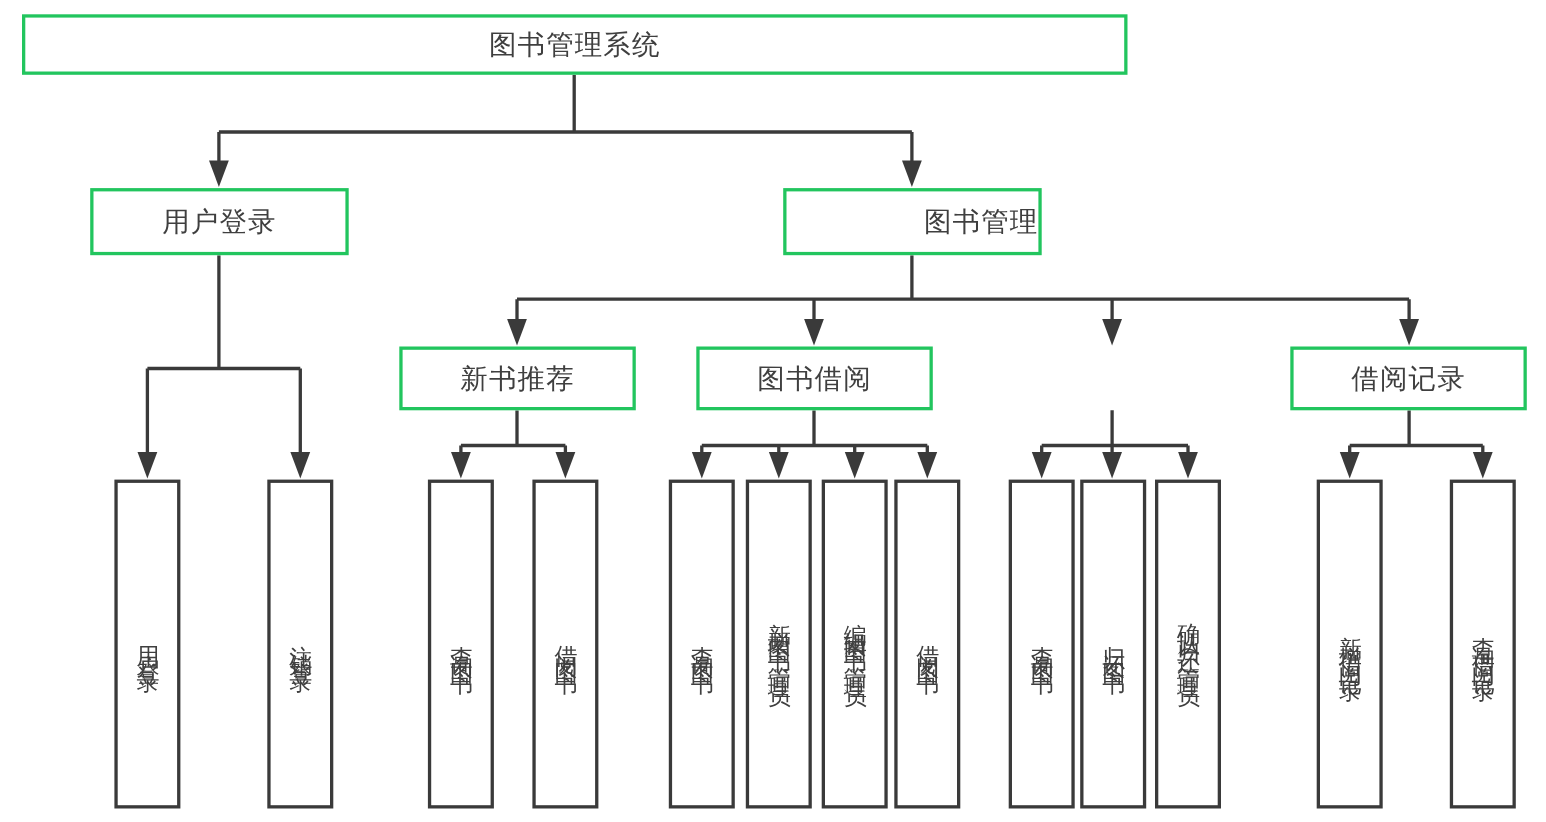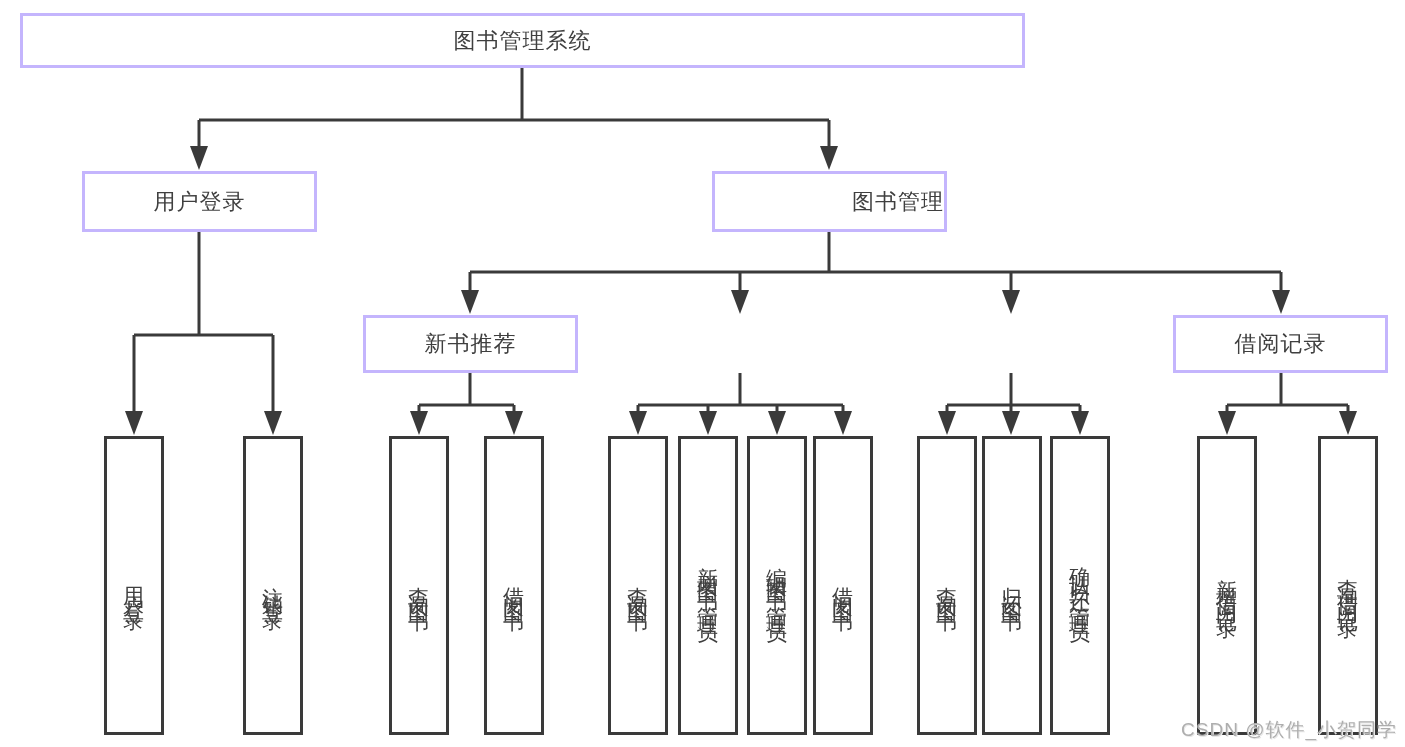--- a/index.html
+++ b/index.html
@@ -19,26 +19,26 @@
   .connectors {
     position: absolute;
     left: 0;
     top: 0;
     width: 1405px;
     height: 747px;
   }
   .node {
     position: absolute;
     box-sizing: border-box;
-    border: 3px solid #c4b5fd;
+    border: 3px solid #22c55e;
     background: #ffffff;
     display: flex;
     align-items: center;
     justify-content: center;
-    font-size: 22px;
+    font-size: 25px;
     letter-spacing: 1px;
     white-space: nowrap;
   }
   .leaf {
     position: absolute;
     box-sizing: border-box;
     border: 3px solid #3a3a3a;
     background: #ffffff;
     display: flex;
     align-items: center;
@@ -140,20 +140,23 @@
   <div class="node" style="left:82px; top:171px; width:235px; height:61px;">
     <span>用户登录</span>
   </div>
   <div class="node" style="left:712px; top:171px; width:235px; height:61px;justify-content:flex-end;">
     <span>图书管理</span>
   </div>
 
   <div class="node" style="left:363px; top:315px; width:215px; height:58px;">
     <span>新书推荐</span>
   </div>
+  <div class="node" style="left:633px; top:315px; width:215px; height:58px;">
+    <span>图书借阅</span>
+  </div>
   <div class="node" style="left:1173px; top:315px; width:215px; height:58px;">
     <span>借阅记录</span>
   </div>
 
   <div class="leaf" style="left:104px;">
     <span class="vtext">用户登录</span>
   </div>
   <div class="leaf" style="left:243px;">
     <span class="vtext">注销登录</span>
   </div>
@@ -188,15 +191,14 @@
     <span class="vtext">确认归还（管理员）</span>
   </div>
 
   <div class="leaf" style="left:1197px;">
     <span class="vtext">新增借阅记录</span>
   </div>
   <div class="leaf" style="left:1318px;">
     <span class="vtext">查询借阅记录</span>
   </div>
 
-  <div class="watermark">CSDN @软件_小贺同学</div>
 
 </div>
 
 </body></html>

